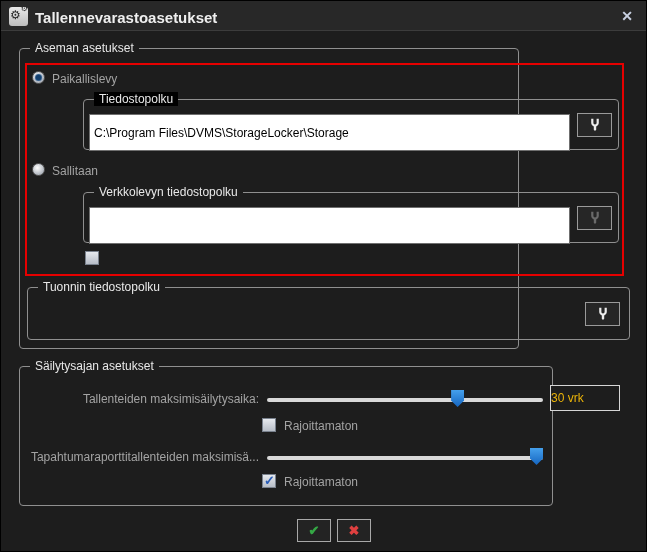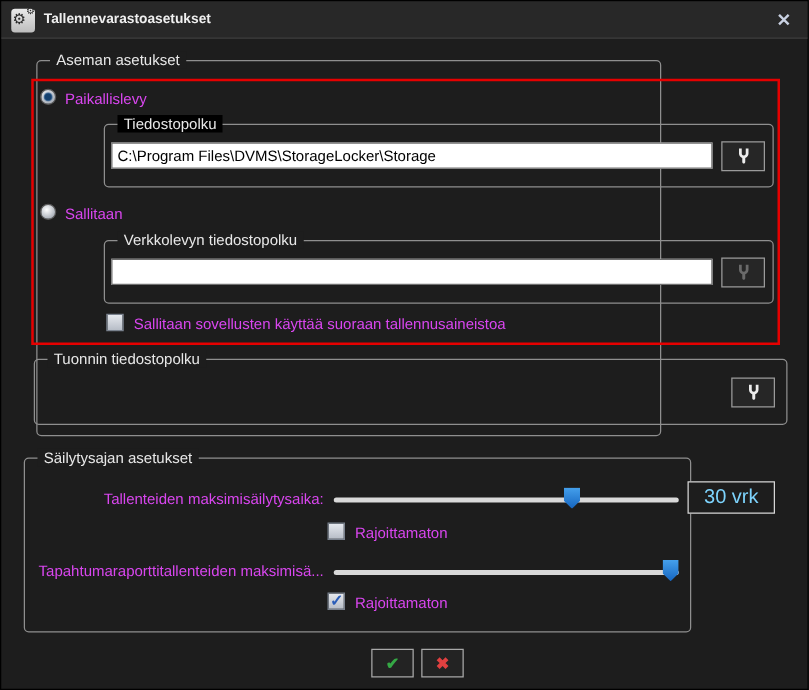--- a/index.html
+++ b/index.html
@@ -10,66 +10,66 @@
     font-family:"Liberation Sans", sans-serif; font-size:12px; color:#e8e8e8;
     border:1px solid #000;
   }
   
   .titlebar { position:absolute; left:0; top:0; width:647px; height:30px;
     background:#282828; border-bottom:1px solid #3c3c3c; }
   .app-icon { position:absolute; left:8px; top:6px; width:19px; height:19px;
     background:linear-gradient(#e9e9e9,#bdbdbd); border-radius:3px; }
   .app-icon .gear-big { position:absolute; left:1px; top:2px; font-size:12px; color:#2a2a2a; line-height:12px;}
   .app-icon .gear-small { position:absolute; right:0px; top:-2px; font-size:8px; color:#2a2a2a; line-height:8px;}
-  .win-title { position:absolute; left:34px; top:8px; font-weight:bold; font-size:11px; color:#efefef; }
+  .win-title { position:absolute; left:34px; top:8px; font-weight:bold; font-size:15px; color:#efefef; }
   .close-btn { position:absolute; right:12px; top:6px; width:18px; height:18px;
     color:#c9d1e2; font-size:14px; font-weight:bold; text-align:center; line-height:18px; cursor:pointer; }
 
   
   .groupbox { position:absolute; border:1px solid #8f8f8f; border-radius:4px; }
   .legend { position:absolute; top:-8px; left:10px; background:#1d1d1d; padding:0 5px;
     color:#e8e8e8; font-size:12px; white-space:nowrap; }
   .fieldset { position:absolute; border:1px solid #8f8f8f; border-radius:4px; }
   .fieldset .legend { background:#1d1d1d; }
 
   .redbox { position:absolute; left:24px; top:62px; width:599px; height:213px;
     border:2px solid #e60000; }
 
   
-  .textfield { position:absolute; height:21px; background:#fff; border:1px solid #6f6f6f;
+  .textfield { position:absolute; height:37px; background:#fff; border:1px solid #6f6f6f;
     color:#000; font-family:"Liberation Sans", sans-serif; font-size:12px; padding:0 4px; }
   .browse-btn { position:absolute; width:35px; height:24px; background:#262626;
     border:1px solid #9a9a9a; display:flex; align-items:center; justify-content:center; cursor:pointer; }
   .browse-btn .wrench { color:#6a6a6a; display:flex; }
   .browse-btn.on .wrench { color:#ececec; }
 
   
   .radio { position:absolute; width:13px; height:13px; border-radius:50%;
     background:radial-gradient(circle at 40% 35%, #ffffff, #aab0b9 75%, #80868f);
     border:1px solid #5a5a5a; }
   .radio.on::after { content:""; position:absolute; left:3px; top:3px; width:5px; height:5px;
     border-radius:50%; background:#14406e; box-shadow:0 0 1px 1px #1b4c80; }
   .checkbox { position:absolute; width:14px; height:14px;
     background:linear-gradient(#e6e9ee,#b7bdc7); border:1px solid #79818d; }
   .checkbox .mark { display:none; position:absolute; left:1px; top:-2px;
     color:#2a5db8; font-size:13px; font-weight:bold; }
   .checkbox.on .mark { display:block; }
-  .ctl-label { position:absolute; white-space:nowrap; color:#d946ef; }
+  .ctl-label { position:absolute; white-space:nowrap; color:#a3a3a3; }
 
   
   .slider { position:absolute; width:276px; height:20px; }
   .slider .track { position:absolute; left:0; top:8px; width:100%; height:4px;
     background:#d9d9d9; border-radius:2px; }
   .slider .thumb { position:absolute; top:0; width:13px; height:17px;
     background:linear-gradient(#45a0ec,#1565c0);
     clip-path:polygon(0 0,100% 0,100% 62%,50% 100%,0 62%); cursor:pointer; }
 
   .value-box { position:absolute; width:70px; height:26px; background:#1d1d1d;
-    border:1px solid #d6d6d6; color:#7dd3fc; text-align:center; line-height:24px;
-    font-size:16px; white-space:nowrap; overflow:hidden; }
+    border:1px solid #d6d6d6; color:#eab308; text-align:left; line-height:24px;
+    font-size:12px; white-space:nowrap; overflow:hidden; }
 
   
   .footer-btn { position:absolute; width:34px; height:23px; background:#232323;
     border:1px solid #a8a8a8; text-align:center; line-height:21px; font-size:13px;
     font-weight:bold; cursor:pointer; }
   .footer-btn.ok { color:#35a845; }
   .footer-btn.cancel { color:#e04040; }
 
   .right-label { text-align:right; }
 </style>
@@ -80,21 +80,21 @@
 
   <div class="titlebar">
     <span class="app-icon">
       <span class="gear-big">⚙</span>
       <span class="gear-small">⚙</span>
     </span>
     <span class="win-title">Tallennevarastoasetukset</span>
     <span class="close-btn">✕</span>
   </div>
 
-  <div class="groupbox" style="left:28px; top:47px; width:500px; height:301px;">
+  <div class="groupbox" style="left:18px; top:47px; width:500px; height:301px;">
     <span class="legend">Aseman asetukset</span>
   </div>
 
   <div class="redbox"></div>
 
   <span class="radio on" style="left:31px; top:70px;"></span>
   <span class="ctl-label" style="left:51px; top:71px;">Paikallislevy</span>
 
   <div class="fieldset" style="left:82px; top:98px; width:536px; height:51px;">
     <span class="legend" style="background:#000000;">Tiedostopolku</span>
@@ -119,21 +119,20 @@
     <span class="wrench">
       <svg width="12" height="14" viewBox="0 0 12 14">
           <path fill="currentColor" d="M2.2 0.8 v4 c0 1.7 1.1 3.1 2.6 3.6 v3.2 c0 0.7 0.5 1.2 1.2 1.2 s1.2-0.5 1.2-1.2 V8.4 C8.7 7.9 9.8 6.5 9.8 4.8 V0.8 H7.6 v4 c0 0.9-0.7 1.6-1.6 1.6 s-1.6-0.7-1.6-1.6 V0.8 Z"></path>
         </svg>
     </span>
   </div>
 
   <span class="checkbox" style="left:84px; top:250px;">
     
   </span>
-  <span class="ctl-label" style="left:106px; top:251px;">Sallitaan sovellusten käyttää suoraan tallennusaineistoa</span>
 
   <div class="fieldset" style="left:26px; top:286px; width:603px; height:53px;">
     <span class="legend">Tuonnin tiedostopolku</span>
   </div>
   <div class="browse-btn on" style="left:584px; top:301px;">
     <span class="wrench">
       <svg width="12" height="14" viewBox="0 0 12 14">
           <path fill="currentColor" d="M2.2 0.8 v4 c0 1.7 1.1 3.1 2.6 3.6 v3.2 c0 0.7 0.5 1.2 1.2 1.2 s1.2-0.5 1.2-1.2 V8.4 C8.7 7.9 9.8 6.5 9.8 4.8 V0.8 H7.6 v4 c0 0.9-0.7 1.6-1.6 1.6 s-1.6-0.7-1.6-1.6 V0.8 Z"></path>
         </svg>
     </span>

